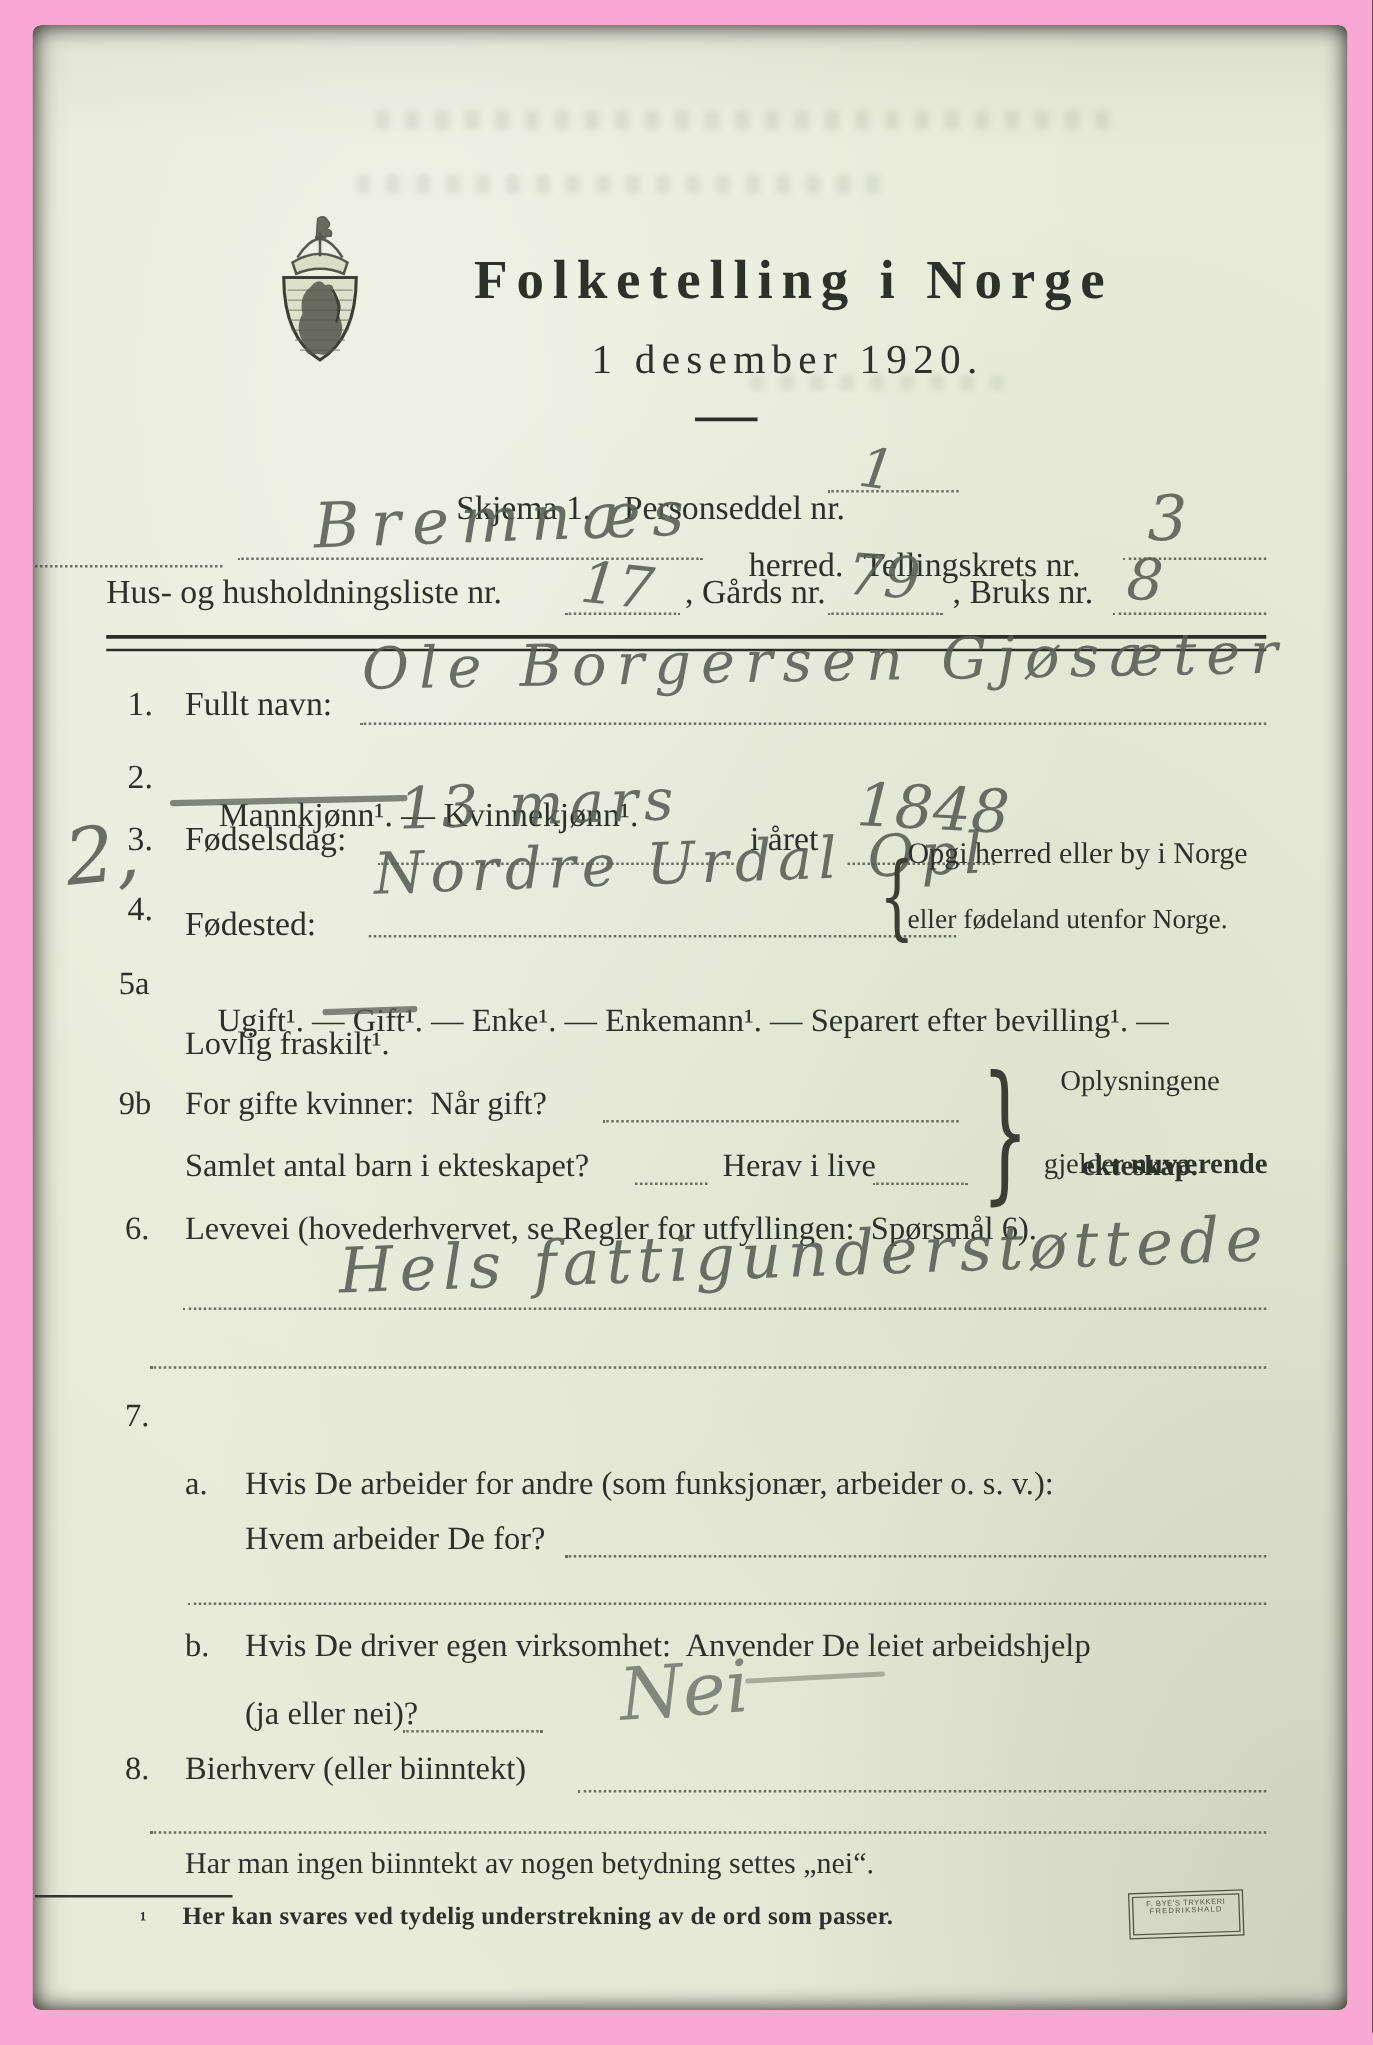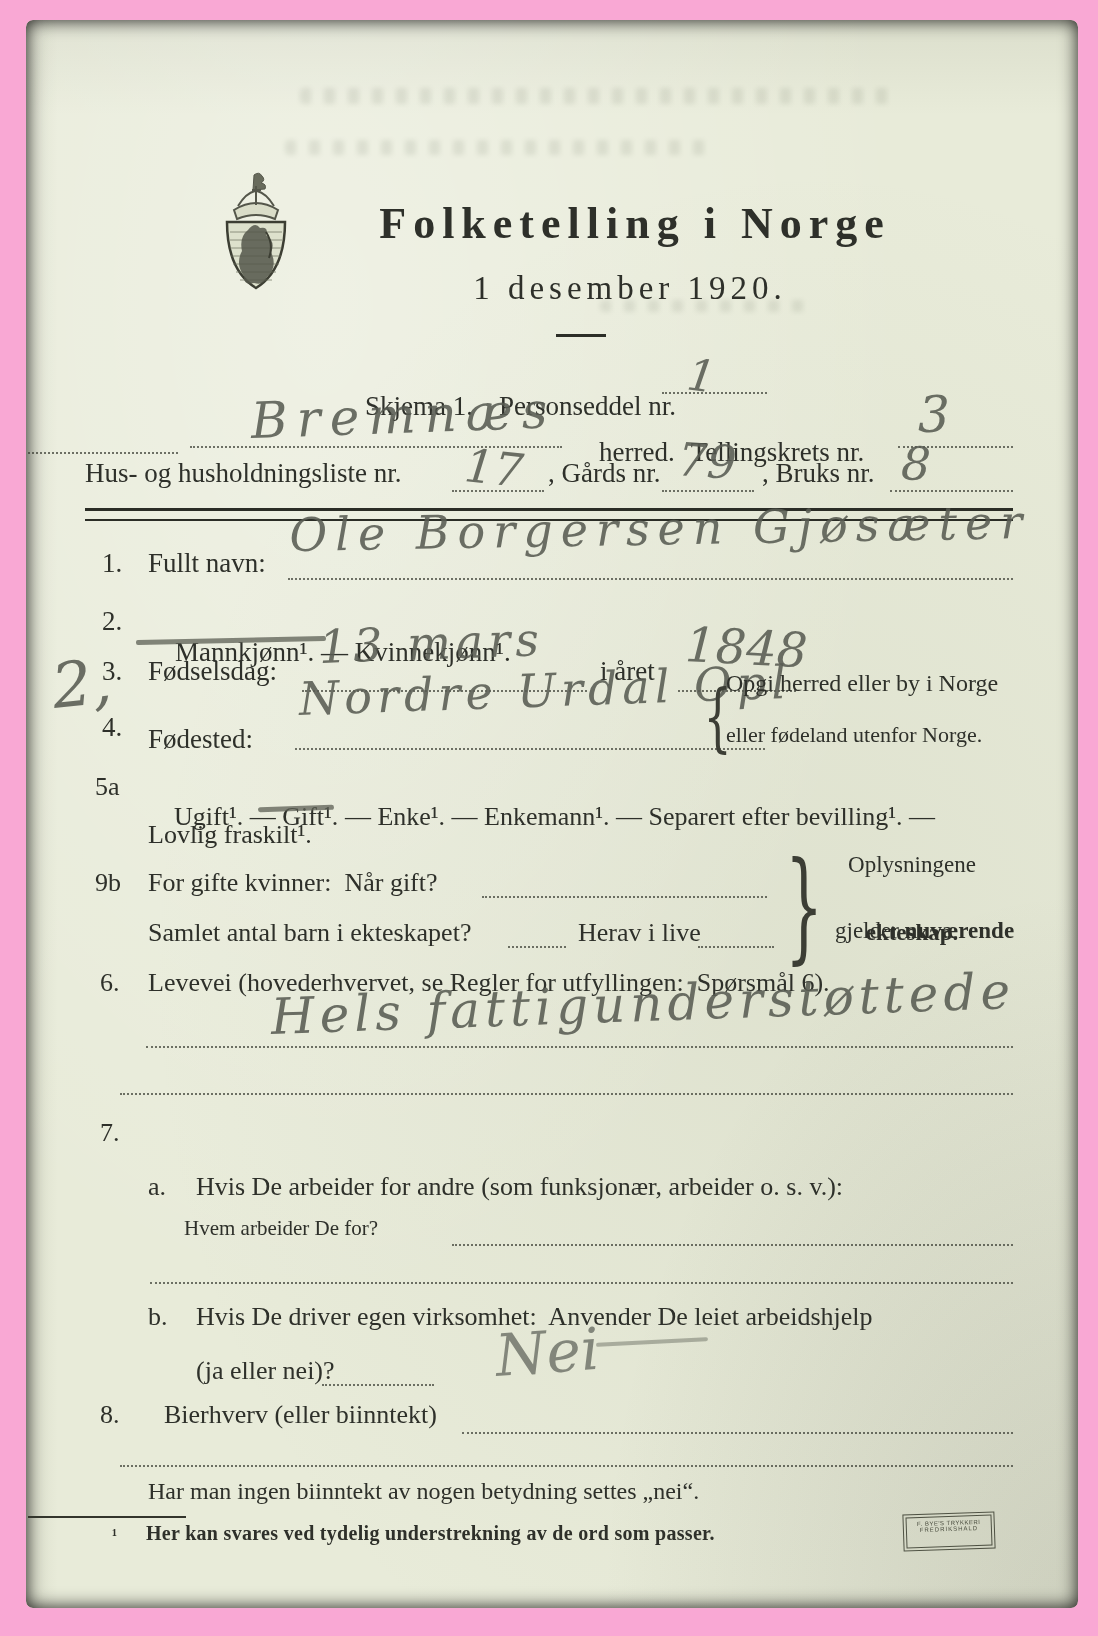--- a/index.html
+++ b/index.html
@@ -145,33 +145,33 @@
   <div class="abs printed" style="left:100px;top:968px;font-size:26px;">6.</div>
   <div class="abs printed" style="left:148px;top:968px;font-size:26px;">Levevei (hovederhvervet, se Regler for utfyllingen:  Spørsmål 6).</div>
   <div class="abs hand" style="left:272px;top:988px;font-size:50px;letter-spacing:5px;transform:rotate(-2deg);">Hels fattigunderstøttede</div>
   <div class="abs dotted" style="left:146px;top:1046px;width:867px;"></div>
 
   <div class="abs dotted" style="left:120px;top:1093px;width:893px;"></div>
 
   <div class="abs printed" style="left:100px;top:1118px;font-size:26px;">7.</div>
   <div class="abs printed" style="left:148px;top:1172px;font-size:26px;">a.</div>
   <div class="abs printed" style="left:196px;top:1172px;font-size:26px;">Hvis De arbeider for andre (som funksjonær, arbeider o. s. v.):</div>
-  <div class="abs printed" style="left:184px;top:1216px;font-size:21px;">Hvem arbeider De for?</div>
+  <div class="abs printed" style="left:196px;top:1216px;font-size:26px;">Hvem arbeider De for?</div>
   <div class="abs dotted" style="left:452px;top:1244px;width:561px;"></div>
   <div class="abs dotted" style="left:150px;top:1282px;width:863px;"></div>
   <div class="abs printed" style="left:148px;top:1302px;font-size:26px;">b.</div>
   <div class="abs printed" style="left:196px;top:1302px;font-size:26px;">Hvis De driver egen virksomhet:  Anvender De leiet arbeidshjelp</div>
   <div class="abs printed" style="left:196px;top:1356px;font-size:26px;">(ja eller nei)?</div>
   <div class="abs dotted" style="left:322px;top:1384px;width:112px;"></div>
 
   <div class="abs hand" style="left:498px;top:1322px;font-size:58px;transform:rotate(-4deg);color:rgba(98,101,92,.75);">Nei</div>
   <div class="abs" style="left:596px;top:1340px;width:112px;height:4px;background:rgba(110,113,102,.5);transform:rotate(-3deg);border-radius:2px;"></div>
 
   <div class="abs printed" style="left:100px;top:1400px;font-size:26px;">8.</div>
-  <div class="abs printed" style="left:164px;top:1400px;font-size:26px;">Bierhverv (eller biinntekt)</div>
+  <div class="abs printed" style="left:148px;top:1400px;font-size:26px;">Bierhverv (eller biinntekt)</div>
   <div class="abs dotted" style="left:462px;top:1432px;width:551px;"></div>
   <div class="abs dotted" style="left:120px;top:1465px;width:893px;"></div>
   <div class="abs printed" style="left:148px;top:1478px;font-size:24px;">Har man ingen biinntekt av nogen betydning settes „nei“.</div>
 
   <div class="abs" style="left:28px;top:1516px;width:158px;height:2px;background:#33352c;"></div>
   <div class="abs printed bold" style="left:112px;top:1526px;font-size:17px;">¹</div>
   <div class="abs printed bold" style="left:146px;top:1522px;font-size:20px;letter-spacing:.3px;">Her kan svares ved tydelig understrekning av de ord som passer.</div>
 
   <div class="abs stamp" style="left:906px;top:1516px;width:84px;height:26px;padding-top:3px;">
     <div style="font-size:6px;letter-spacing:.5px;">F. BYE'S TRYKKERI</div>

